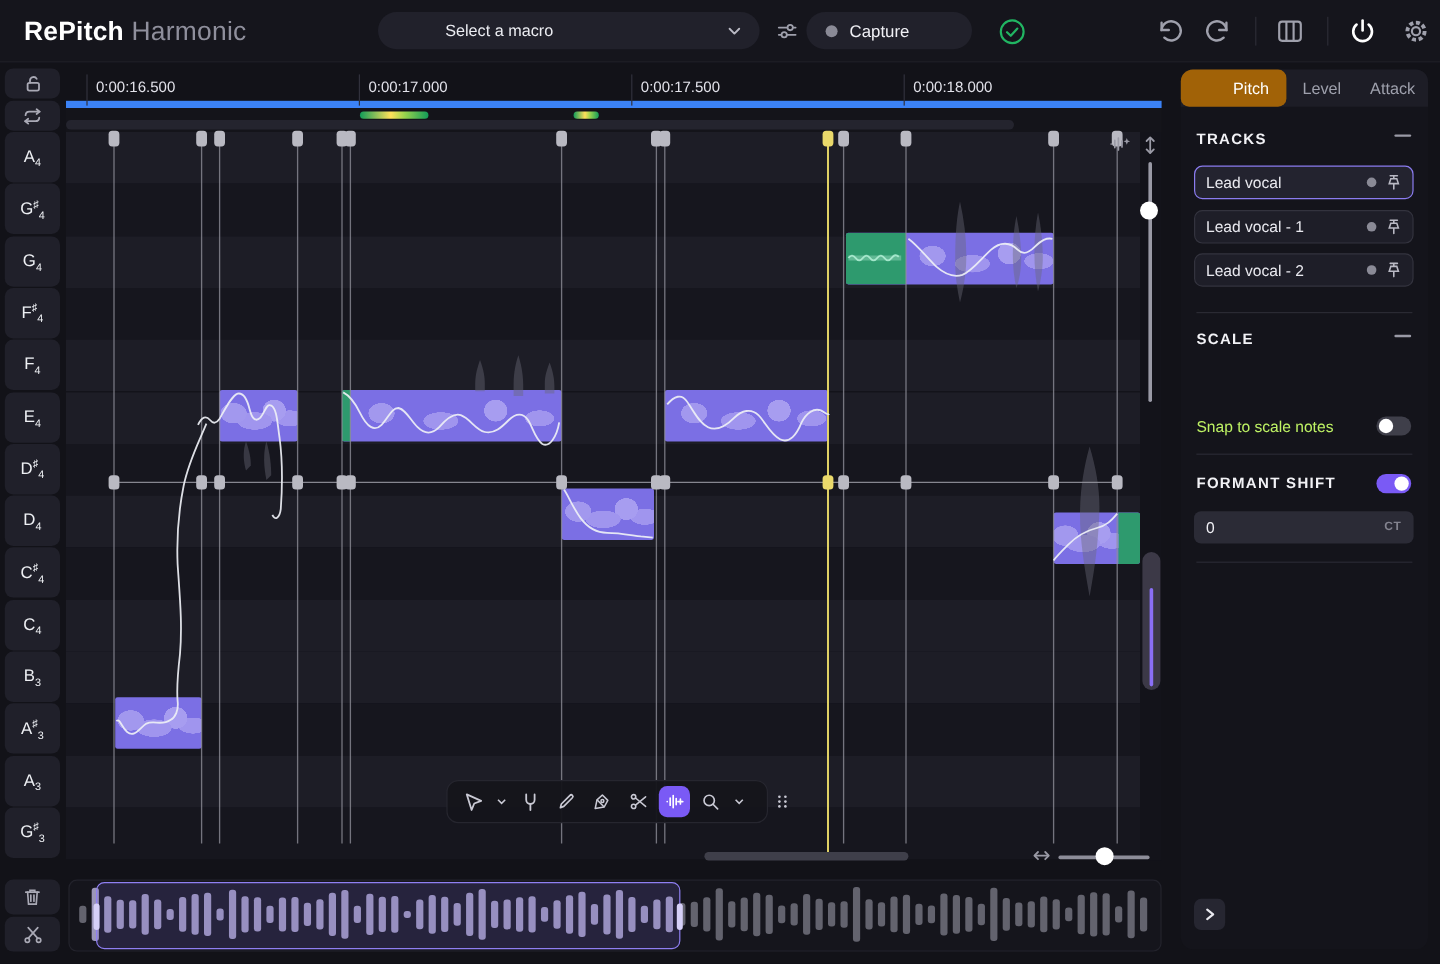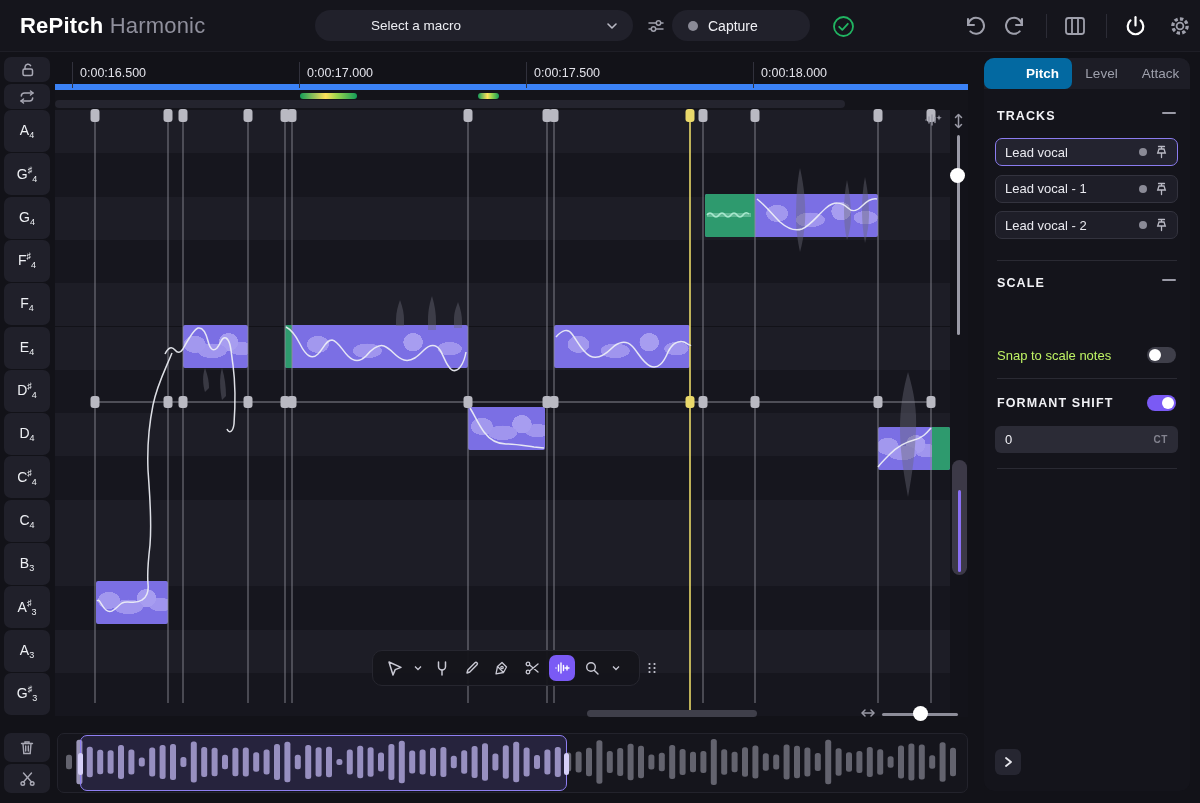--- a/index.html
+++ b/index.html
@@ -93,21 +93,21 @@
   .ov-handle { position:absolute; top:17px; width:5px; height:22px; border-radius:3px;
     background:#d6d0f8; }
 
   
   #panel { position:absolute; left:984px; top:58px; width:206px; height:733px;
     background:#14141b; border-radius:10px; }
   #tabbar { position:absolute; left:0; top:0; width:206px; height:31px;
     background:#1d1d26; border-radius:10px 10px 0 0; display:flex; }
   .tab { flex:1; display:flex; align-items:center; justify-content:center;
     font-size:13.5px; color:#9ea0ac; cursor:pointer; }
-  .tab.active { background:#0369a1; color:#ffffff; font-weight:bold; border-radius:10px 7px 7px 7px;padding-left:29px; }
+  .tab.active { background:#a16207; color:#ffffff; font-weight:normal; border-radius:10px 7px 7px 7px;padding-left:29px; }
   .sec-head { position:absolute; left:13px; font-size:12.5px; font-weight:bold;
     letter-spacing:1.1px; color:#f2f2f6; }
   .collapse { position:absolute; right:14px; width:14px; height:14px; color:#9a9aa6;
     cursor:pointer; font-weight:bold; }
   .collapse::before { content:""; display:block; margin-top:6px; height:2px; background:#9a9aa6; border-radius:1px; }
   .track-row { position:absolute; left:11px; width:183px; height:28px; background:#1e1e28;
     border:1px solid #33333e; border-radius:7px; display:flex; align-items:center;
     padding:0 9px; gap:8px; cursor:pointer; }
   .track-row.sel { border:1.5px solid #8b7cf0; background:#23232f; }
   .track-row .nm { flex:1; font-size:13px; color:#e9e9ef; }

